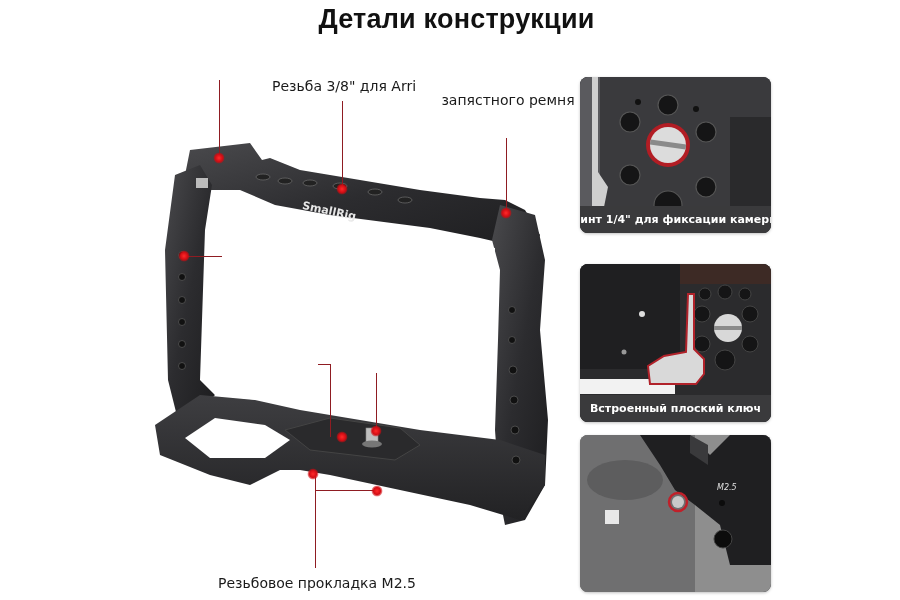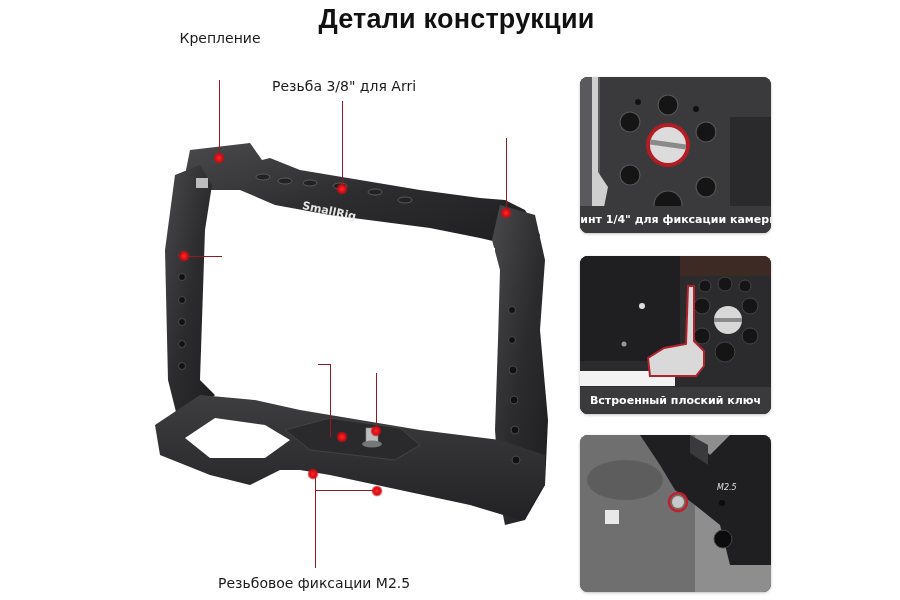--- a/index.html
+++ b/index.html
@@ -39,38 +39,38 @@
     display: flex; align-items: center; justify-content: center; white-space: nowrap;
     font-family: "DejaVu Sans", sans-serif;
   }
 </style>
 </head>
 <body>
 
 <div class="title">Детали конструкции</div>
 
 <div class="label center" style="left:140px; top:29px; width:160px;">
-  <div>Крепление</div>
 </div>
 
 <div class="label" style="left:272px; top:77px;">Резьба 3/8" для Arri</div>
 
 <div class="label center" style="left:438px; top:91px; width:140px;">
+  <div>запястного ремня</div>
 </div>
 
 <div class="label" style="left:233px; top:246px;">Резьба 1/4"</div>
 
 <div class="label" style="left:236px; top:335px;">
   <div>Резиновая</div>
   <div>прокладка</div>
 </div>
 
 <div class="label" style="left:361px; top:351px;">Винт 1/4"</div>
 
-<div class="label" style="left:218px; top:574px;">Резьбовое фиксации M2.5</div>
+<div class="label" style="left:218px; top:574px;">Резьбовое прокладка M2.5</div>
 
 <svg class="product" viewBox="140 130 420 425" width="420" height="425">
   <defs>
     <linearGradient id="metal" x1="0" y1="0" x2="1" y2="1">
       <stop offset="0" stop-color="#4a4a4d"></stop>
       <stop offset="0.5" stop-color="#2c2c2f"></stop>
       <stop offset="1" stop-color="#1d1d1f"></stop>
     </linearGradient>
     <linearGradient id="metal2" x1="0" y1="0" x2="0" y2="1">
       <stop offset="0" stop-color="#3e3e41"></stop>
@@ -161,21 +161,21 @@
     </g>
     <circle cx="88" cy="68" r="22" fill="#b21d24"></circle>
     <circle cx="88" cy="68" r="18" fill="#dcdcdc"></circle>
     <rect x="70" y="65" width="36" height="5" fill="#8a8a8a" transform="rotate(8 88 68)"></rect>
     <circle cx="58" cy="25" r="3" fill="#111"></circle>
       <circle cx="116" cy="32" r="3" fill="#111"></circle>
   </svg>
   <div class="caption">Винт 1/4" для фиксации камеры</div>
 </div>
 
-<div class="panel" style="top:256px; height:158px;">
+<div class="panel" style="top:264px; height:158px;">
   <svg class="photo" viewBox="0 0 191 158" width="191" height="158">
     <rect width="191" height="158" fill="#2b2b2d"></rect>
     <rect x="0" y="0" width="100" height="105" fill="#1f1f21"></rect>
     <rect x="100" y="0" width="91" height="20" fill="#3d2a25"></rect>
     <rect x="0" y="115" width="95" height="15" fill="#f2f2f2"></rect>
     <g fill="#151516" stroke="#444" stroke-width="1">
       <circle cx="125" cy="30" r="6"></circle>
         <circle cx="145" cy="28" r="7"></circle>
         <circle cx="165" cy="30" r="6"></circle>
       <circle cx="122" cy="50" r="8"></circle>

